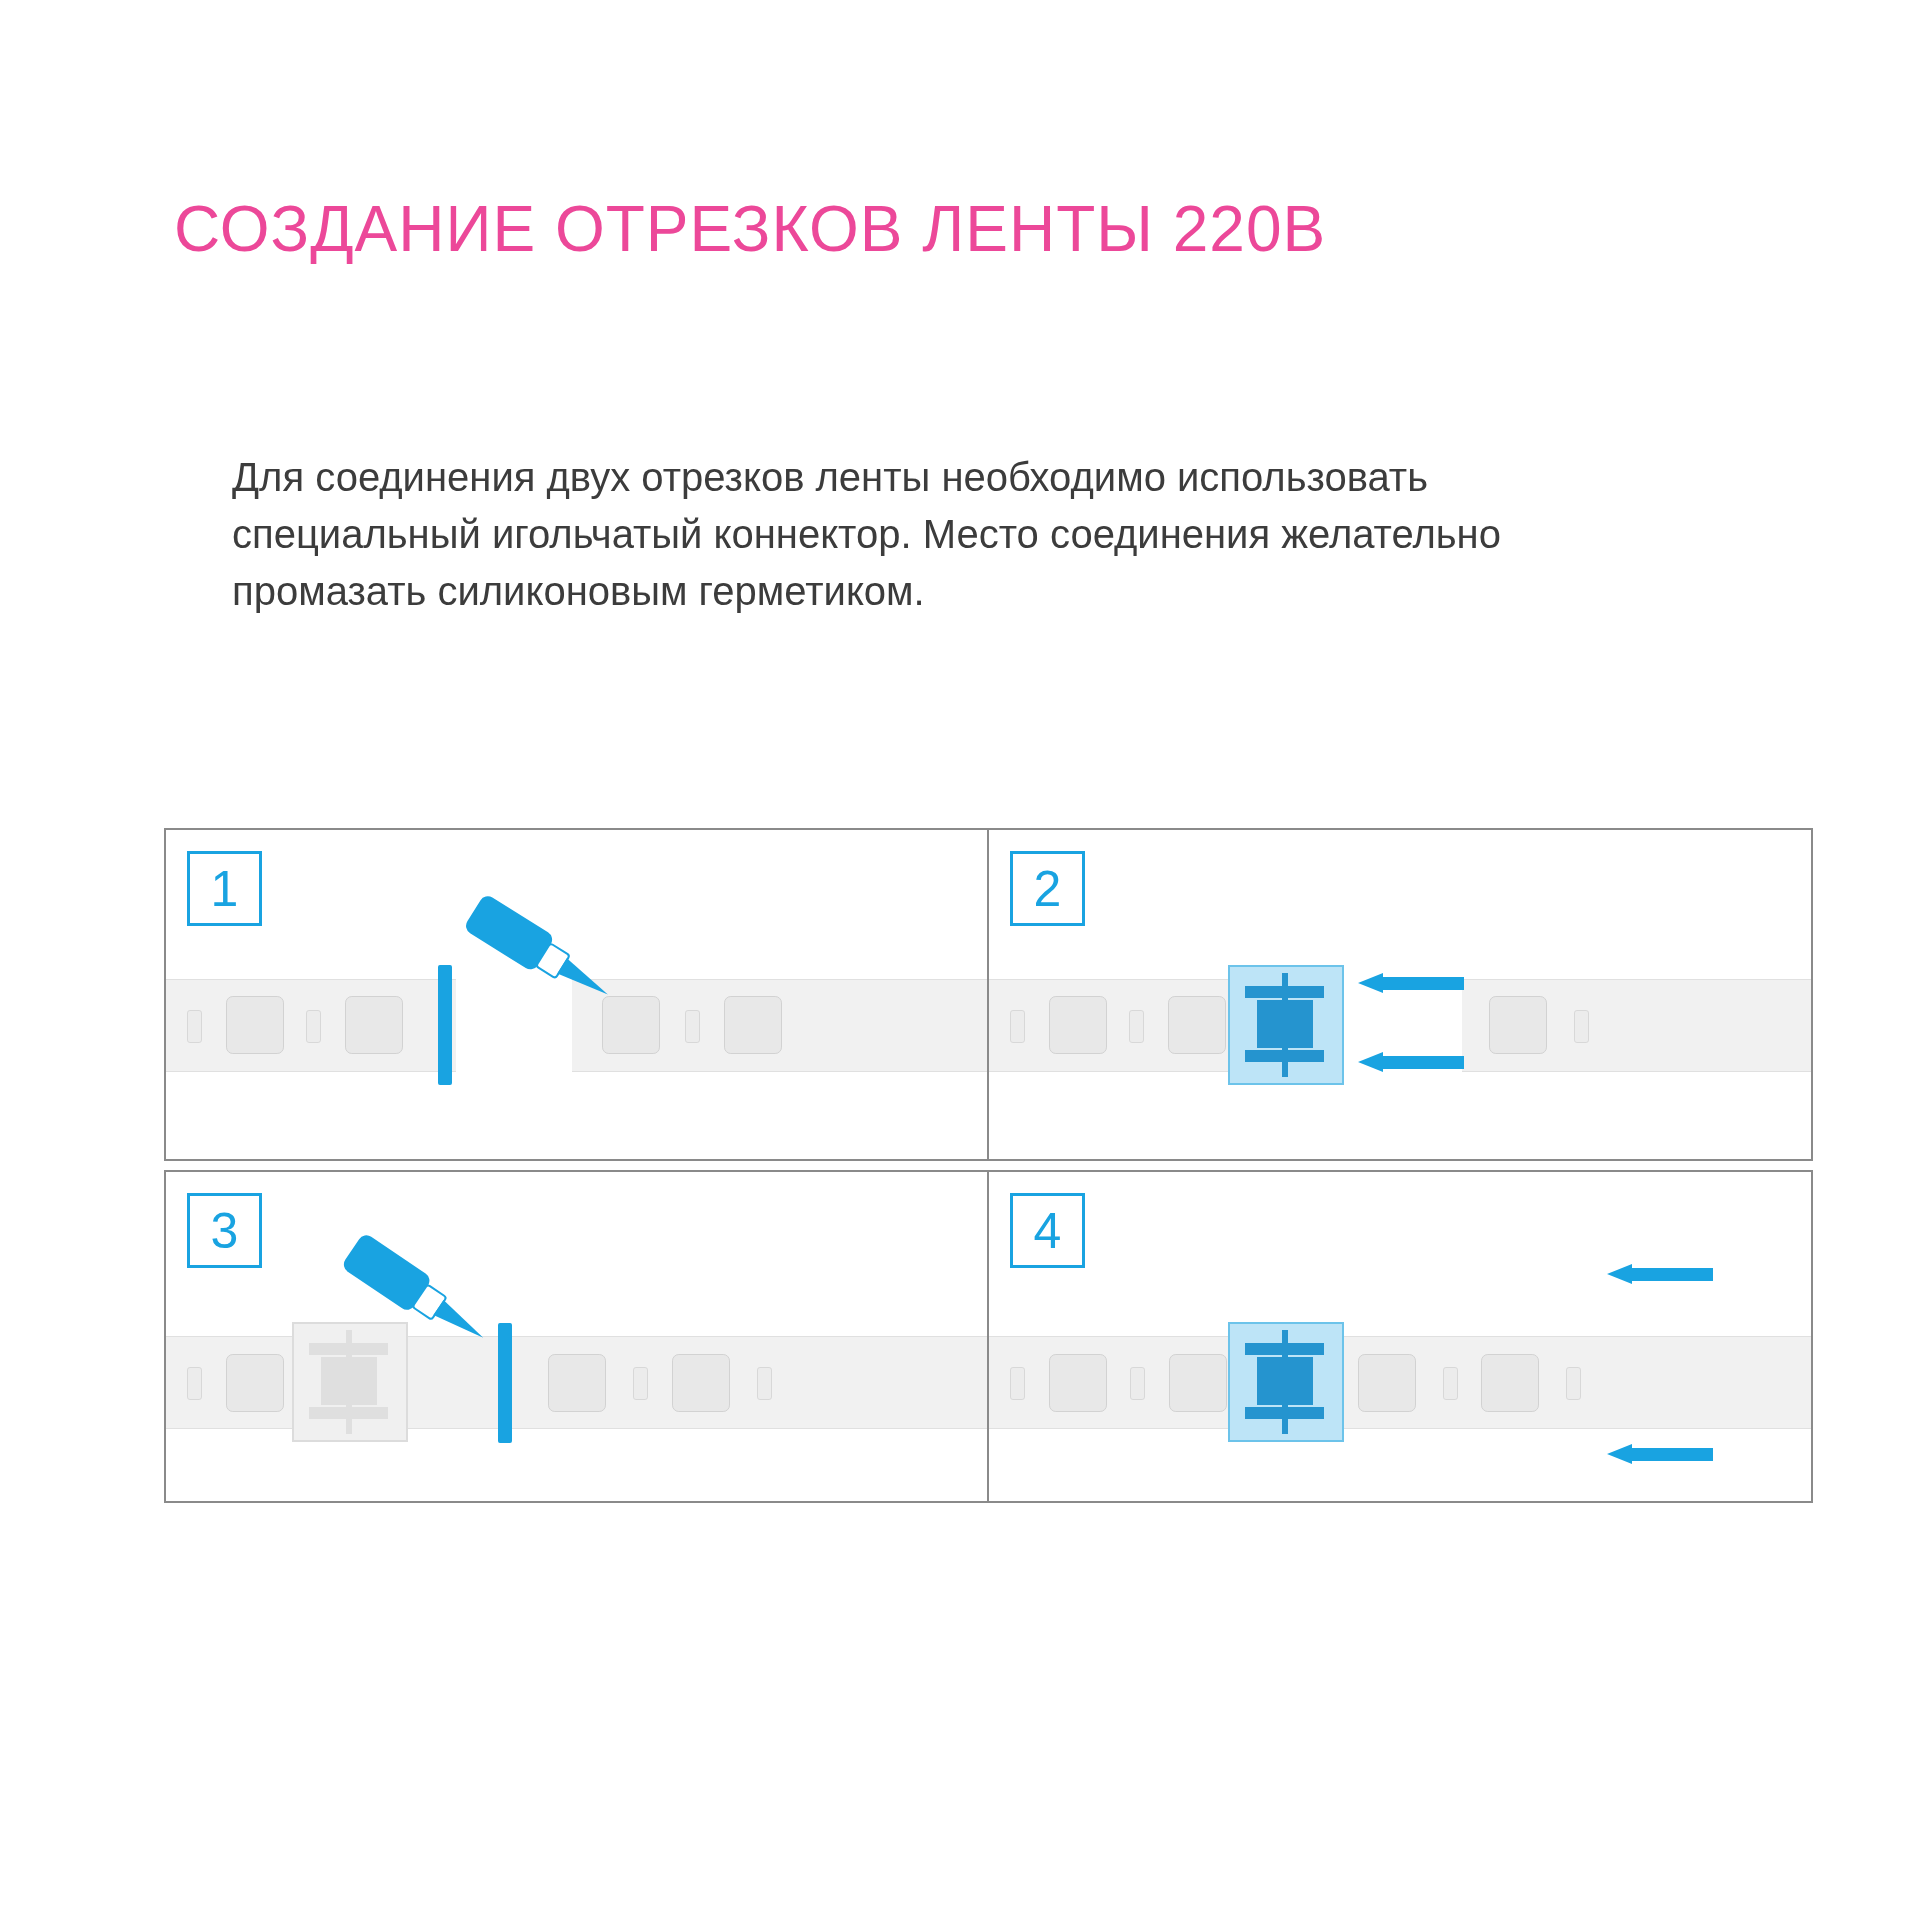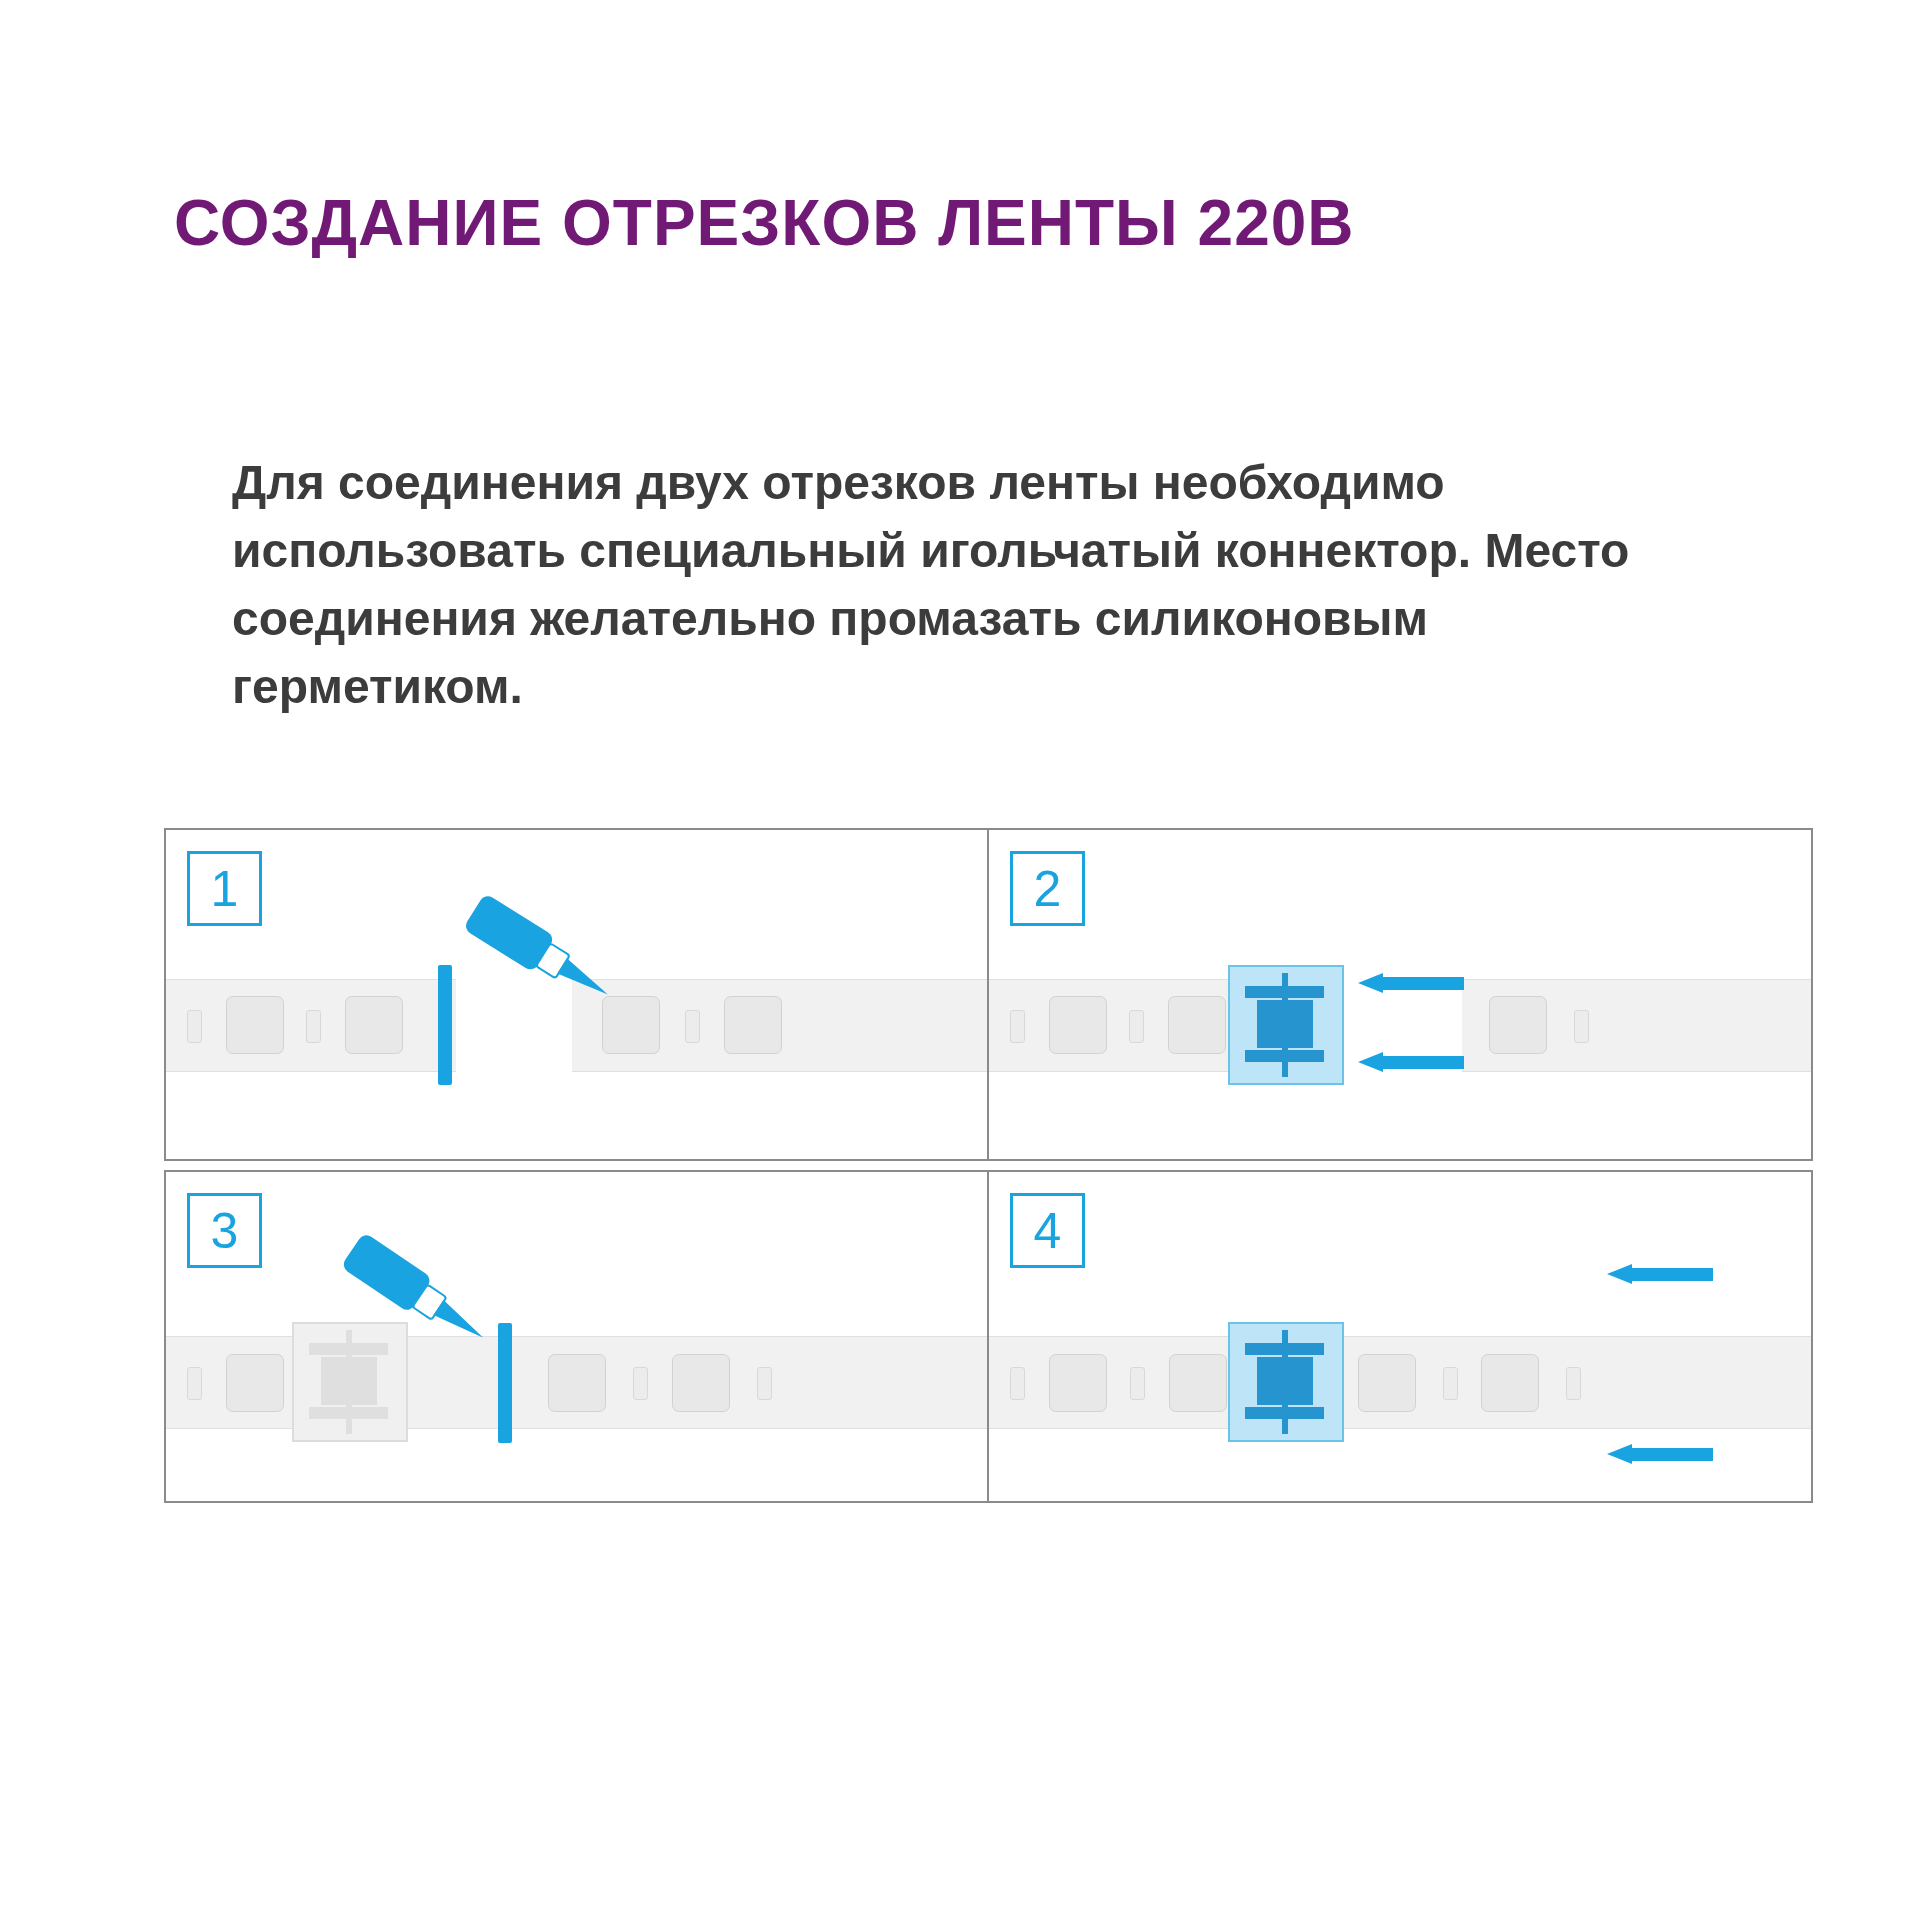--- a/index.html
+++ b/index.html
@@ -12,37 +12,36 @@
     height: 1931px;
     font-family: "Liberation Sans", sans-serif;
     color: #3a3a3a;
     position: relative;
     overflow: hidden;
   }
 
   .page-title {
     position: absolute;
     left: 174px;
-    top: 186px;
+    top: 192px;
     font-size: 64px;
-    font-weight: bold;
+    font-weight: normal;
     letter-spacing: 1px;
-    color: #701a75;
+    color: #ec4899;
     white-space: nowrap;
   }
 
   .intro-text {
     position: absolute;
     left: 232px;
     top: 449px;
     width: 1448px;
-    font-size: 48px;
+    font-size: 40px;
     line-height: 1.42;
     color: #3c3c3c;
-    font-weight: bold;
   }
 
   
   .panel {
     position: absolute;
     border: 2.9px solid #8a8a8a;
     box-sizing: border-box;
     background: #ffffff;
     overflow: hidden;
   }

